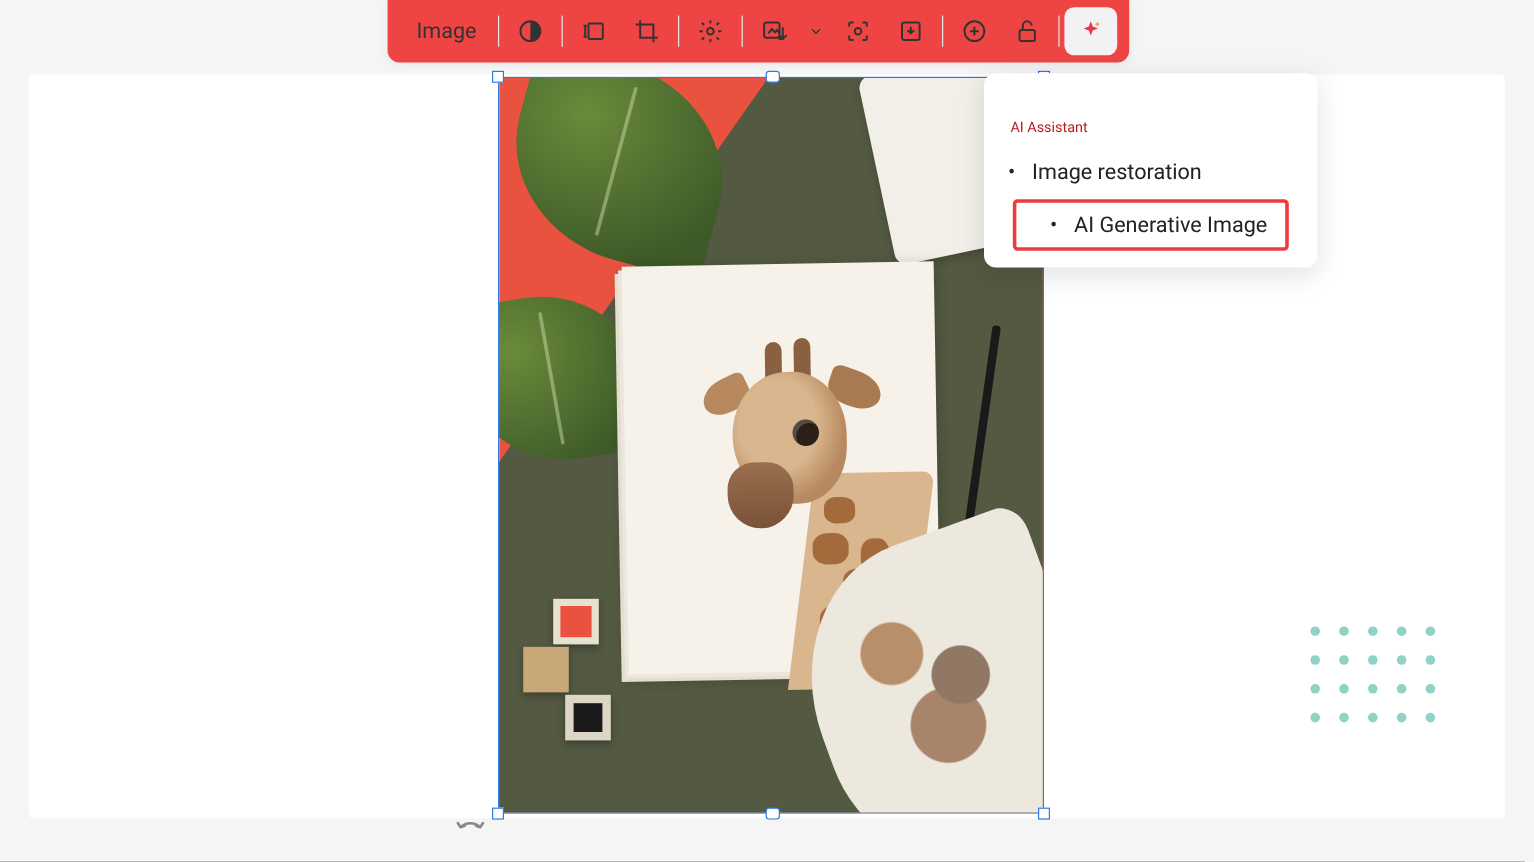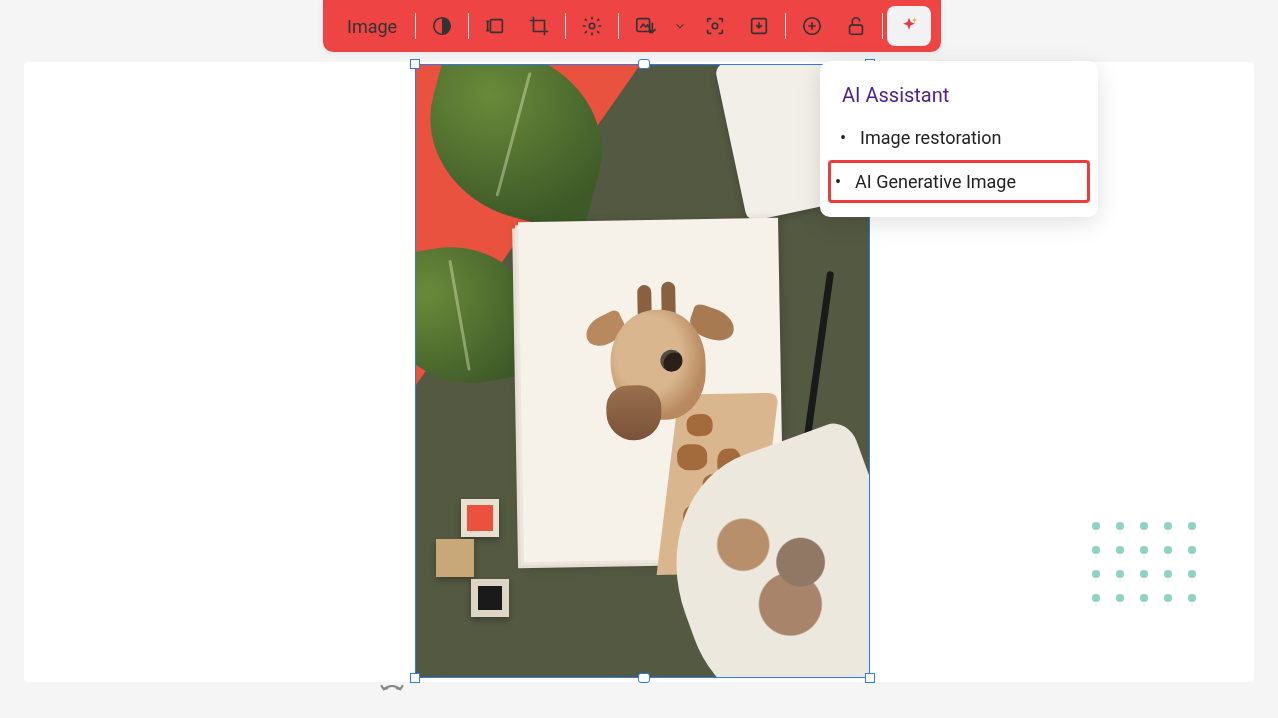--- a/index.html
+++ b/index.html
@@ -208,44 +208,45 @@
   top: 61px;
   left: 820px;
   width: 278px;
   background:#fff;
   border-radius: 10px;
   box-shadow: 0 6px 24px rgba(0,0,0,0.12);
   padding: 18px 0 14px;
   z-index: 20;
 }
 .dropdown-title {
-  color:#4c1d95;
-  font-size:20px;
+  color:#b91c1c;
+  font-size:12px;
   padding: 4px 22px 10px;
+  margin-top: 16px;
 }
 .dropdown-item {
   display:flex;
   align-items:flex-end;
   padding: 10px 22px 10px 36px;
   font-size:18px;
   color:#222;
   cursor:pointer;
   gap:14px;
 }
 .dropdown-item::before {
   content:"•";
   color:#222;
   font-size:18px;
   margin-left:-16px;
 }
 .dropdown-item.highlighted {
   border:3px solid #ef3b3b;
   border-radius:4px;
-  margin: 2px 8px 0;
-  padding: 8px 14px 8px 20px;
+  margin: 2px 24px 0;
+  padding: 8px 14px 8px 44px;
 }
 </style>
 </head>
 <body>
 
 <div class="toolbar">
   <span class="tool-label">Image</span>
   <div class="divider"></div>
 
   <button class="tool-btn">

